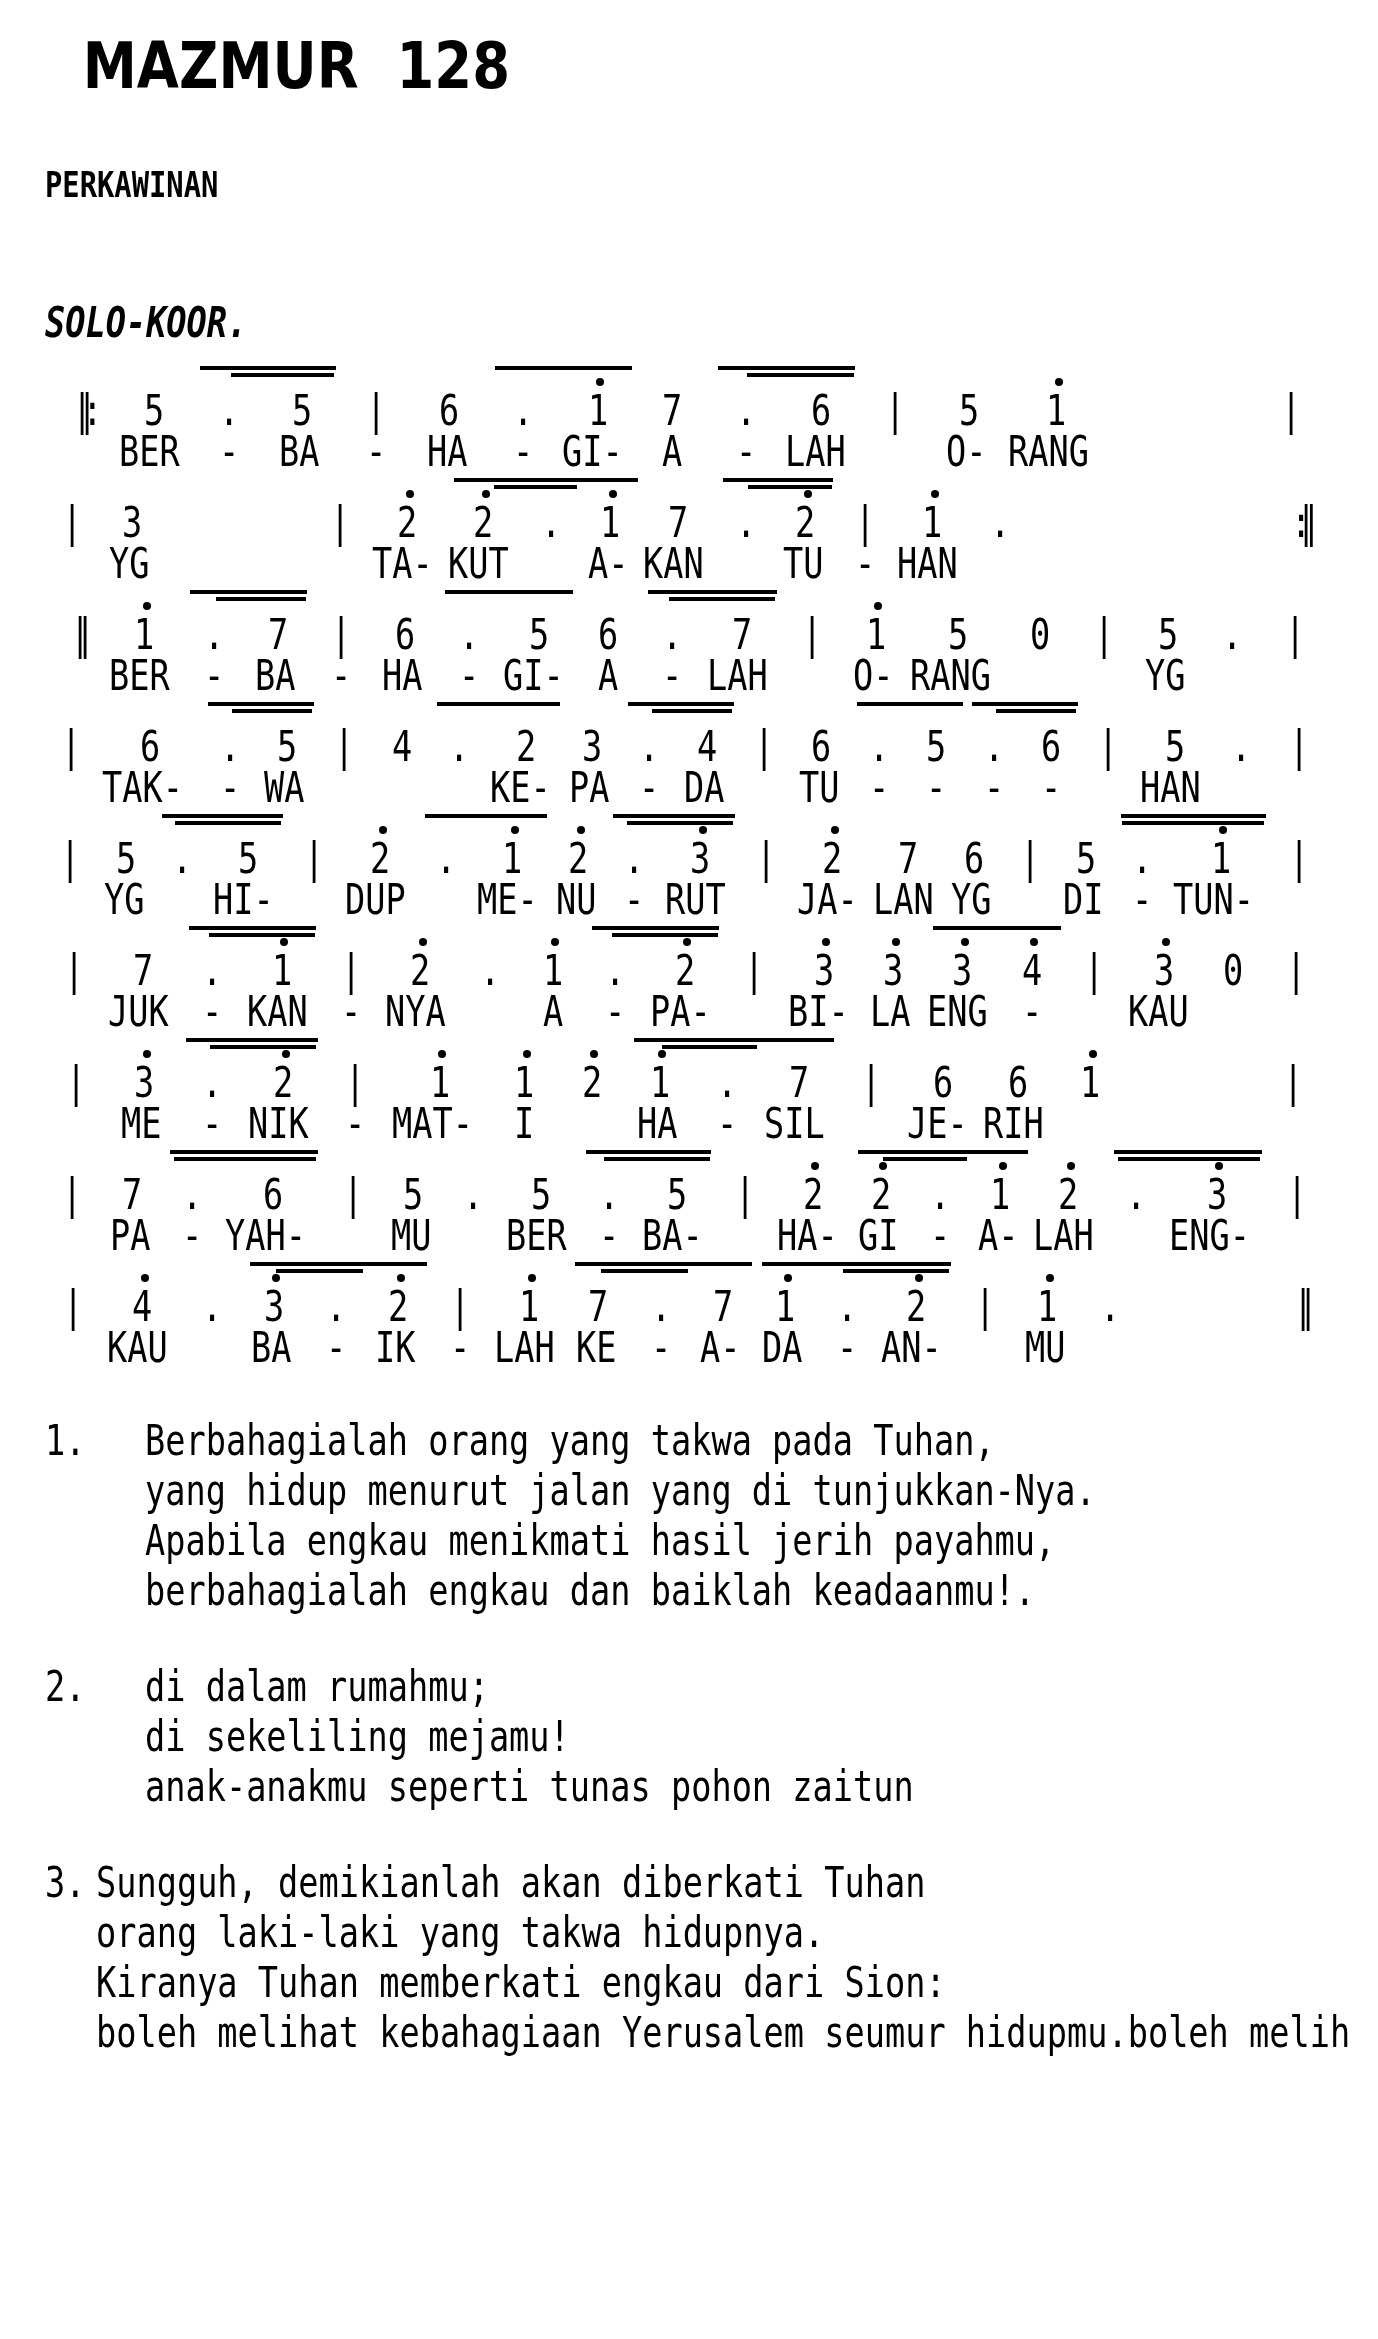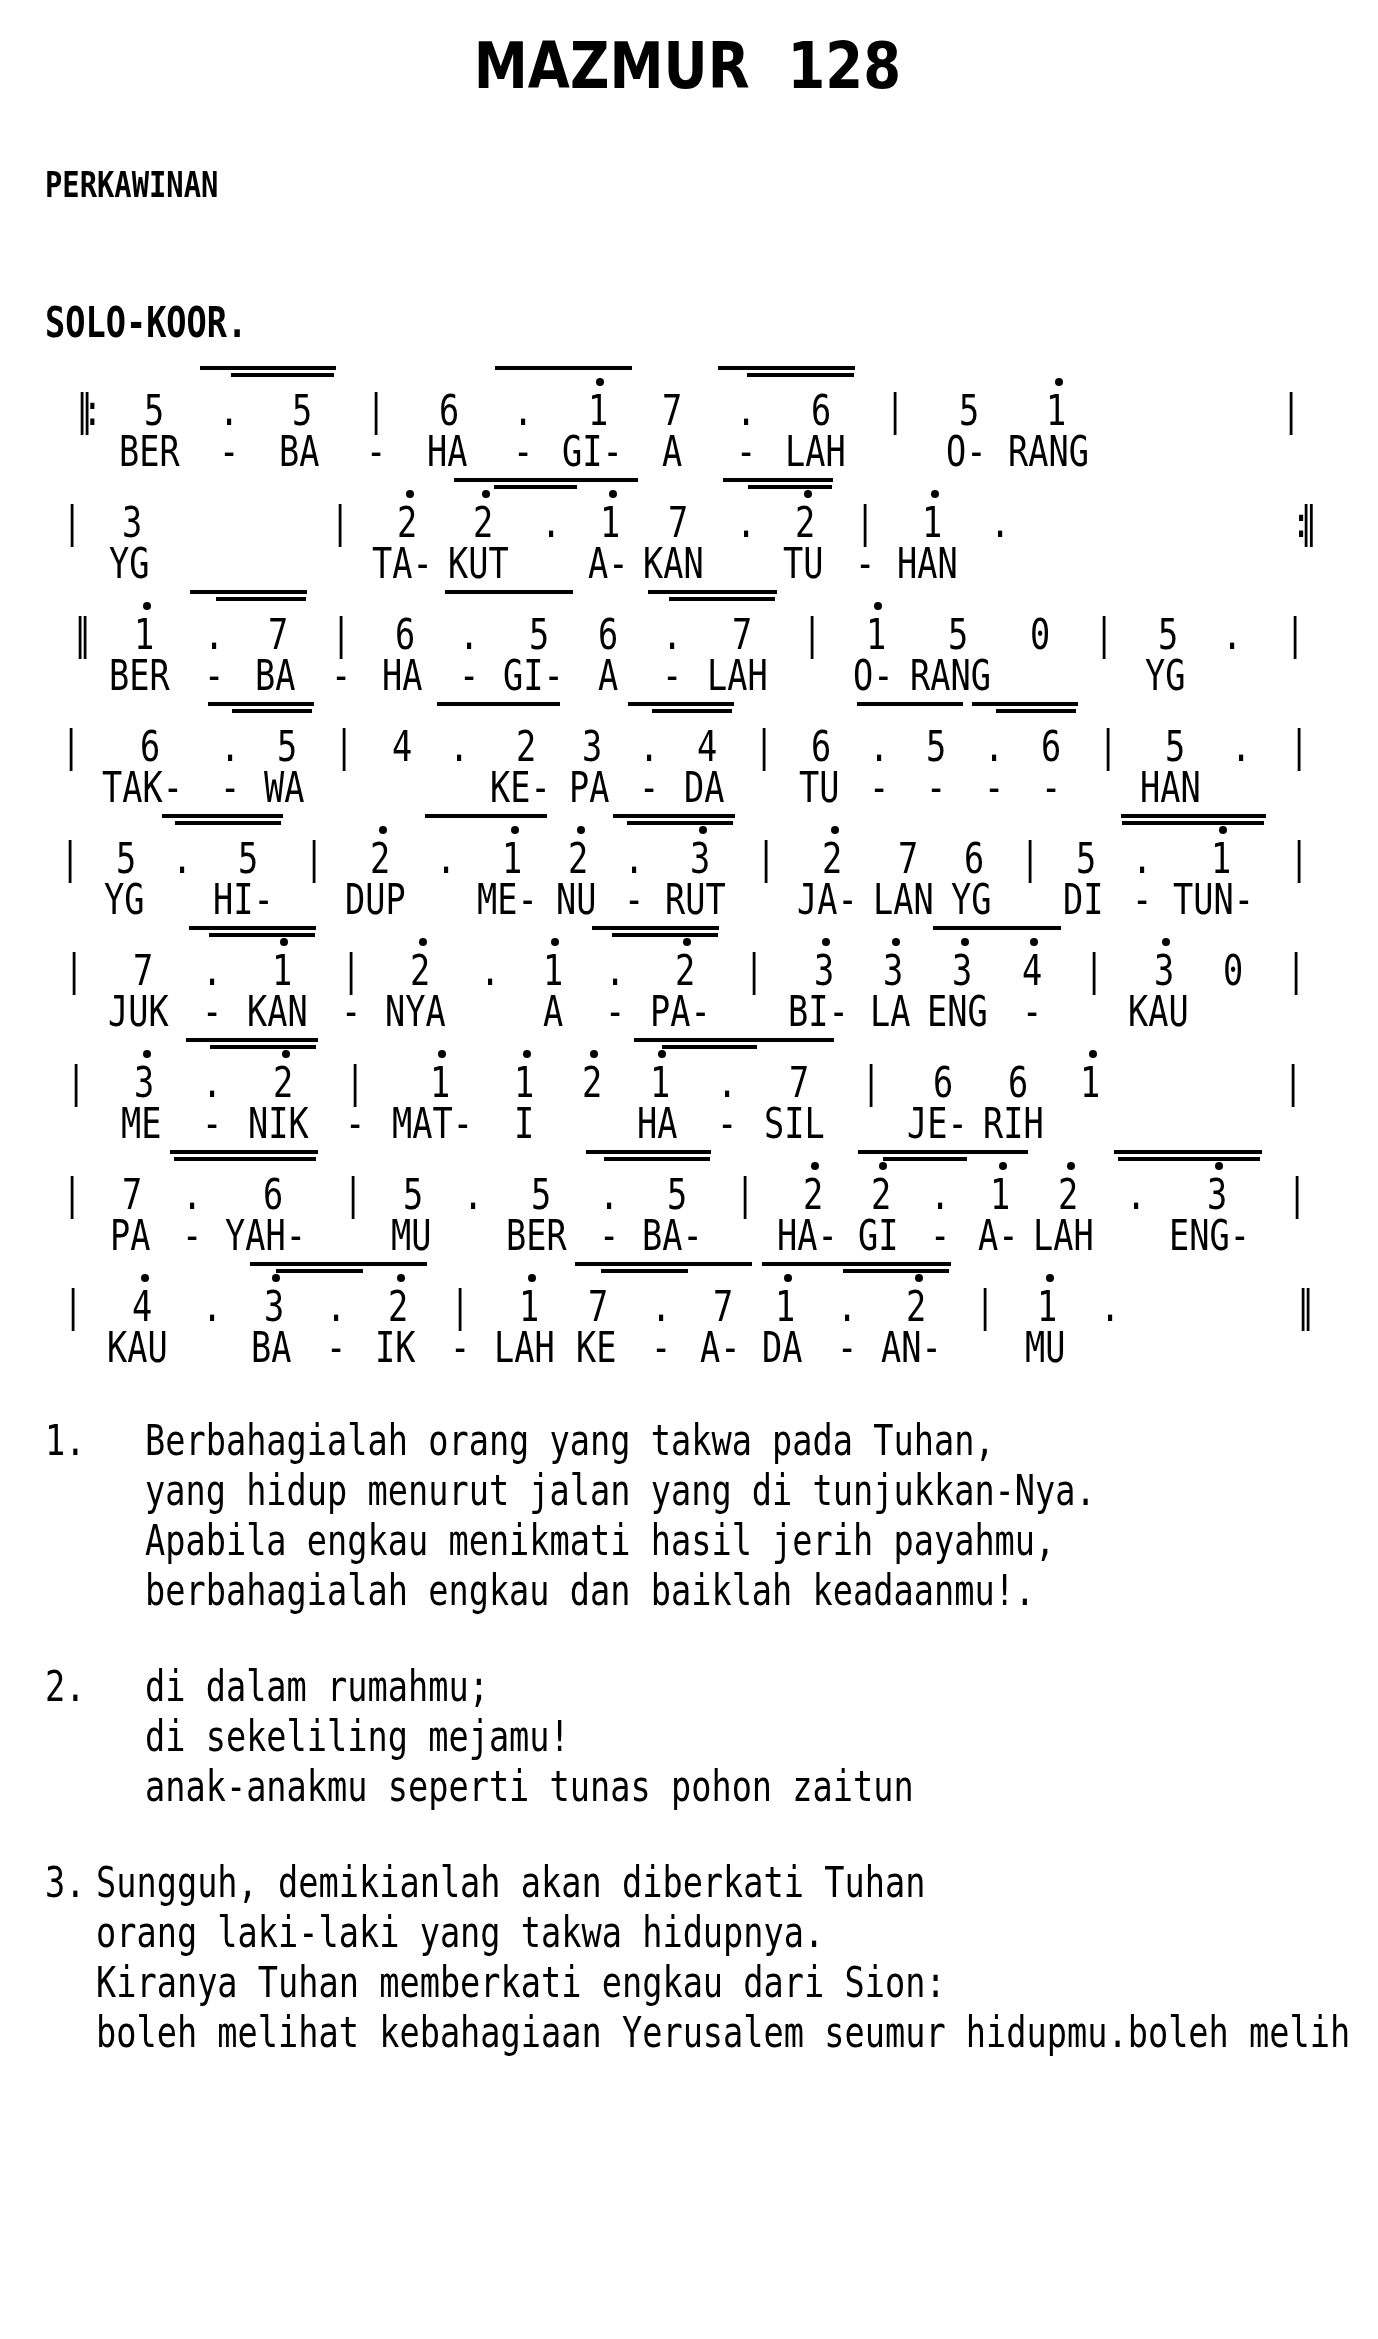--- a/index.html
+++ b/index.html
@@ -9,30 +9,30 @@
     font-family:"DejaVu Sans Mono", monospace;
   }
   .sheet { padding:34px 0 0 45px; }
 
   
   .cx  { display:inline-block; transform:scaleX(0.80); transform-origin:0 50%; white-space:pre; }
   .cxr { display:inline-block; transform:scaleX(0.80); transform-origin:100% 50%; white-space:pre; }
   .cxt { display:inline-block; transform:scaleX(0.85); transform-origin:50% 50%; white-space:pre; }
 
   .title {
-    width:1285px; text-align:center;
+    width:1285px; 
     font-family:"DejaVu Sans", sans-serif; font-weight:bold;
     font-size:64px; line-height:64px;
   }
   .byline {
     width:860px; margin-top:64px;
     display:flex; justify-content:space-between;
     font-size:36px; line-height:46px; font-weight:bold;
   }
-  .seclabel { font-size:42px; line-height:46px; font-weight:bold; }
+  .seclabel { font-size:42px; line-height:46px; font-weight:bold;font-style:italic; }
   .section-solo .seclabel { margin-top:92px; }
   .section-bait .seclabel { margin-top:34px; margin-bottom:12px; }
   .section-solo .nline:first-of-type { margin-top:16px; }
 
   
   .nline { display:flex; width:1285px; }
   .tok { flex:1 1 0; position:relative; text-align:center; }
   .beamrow { position:relative; height:14px; }
   .tok.b1 .beamrow::before,
   .tok.b2 .beamrow::before {

